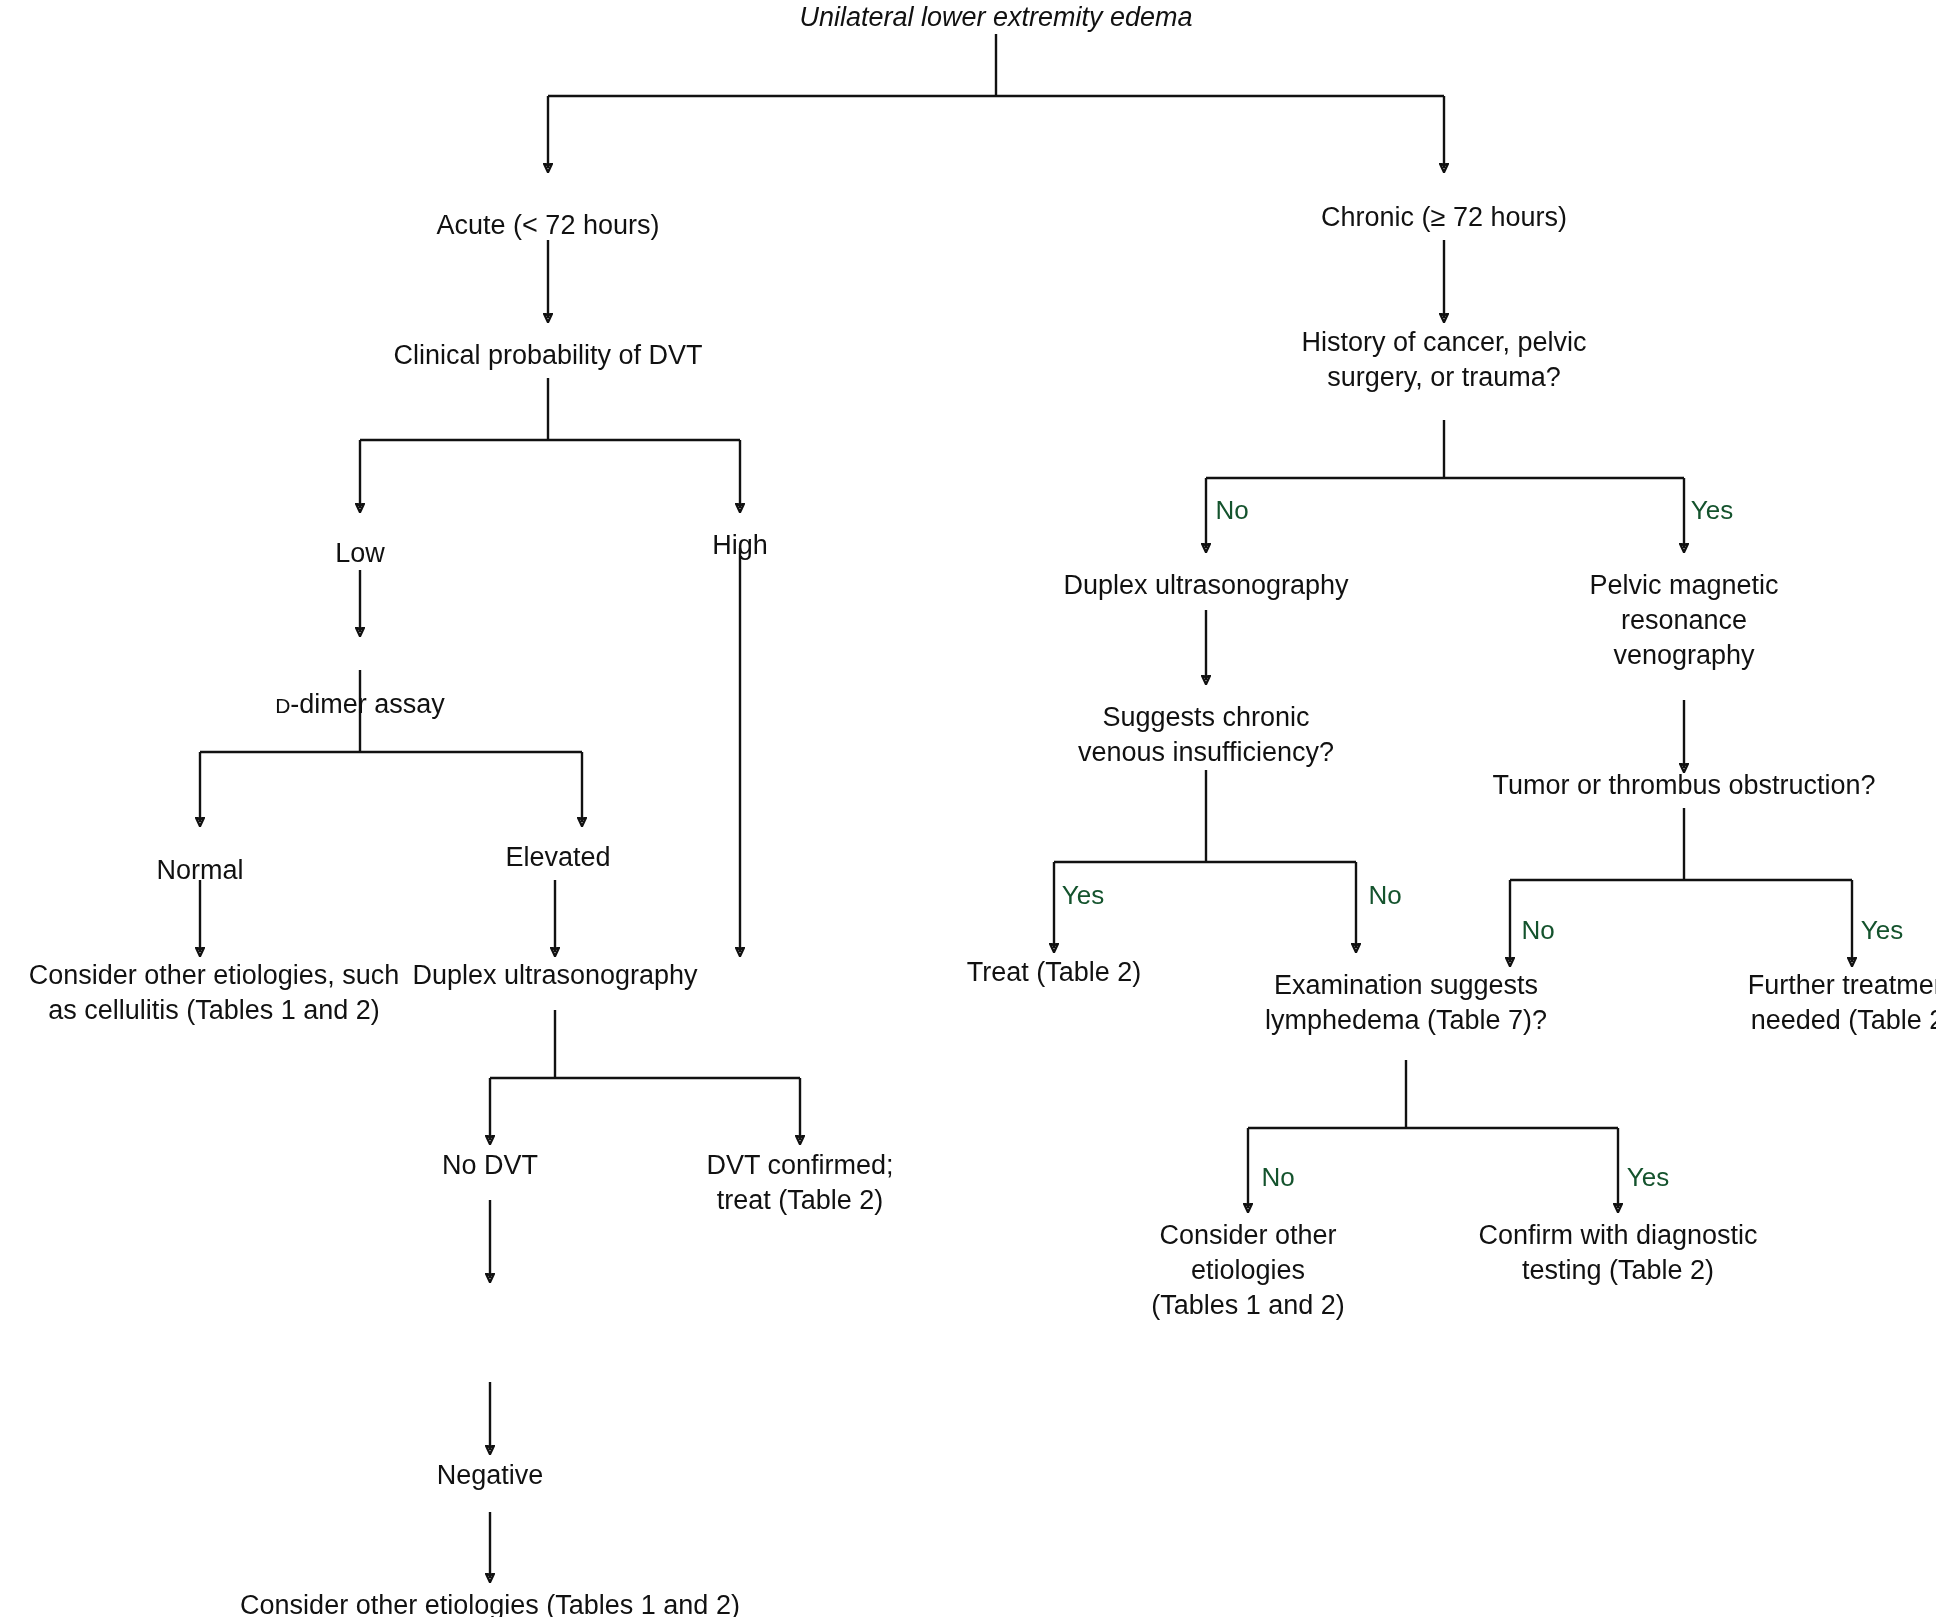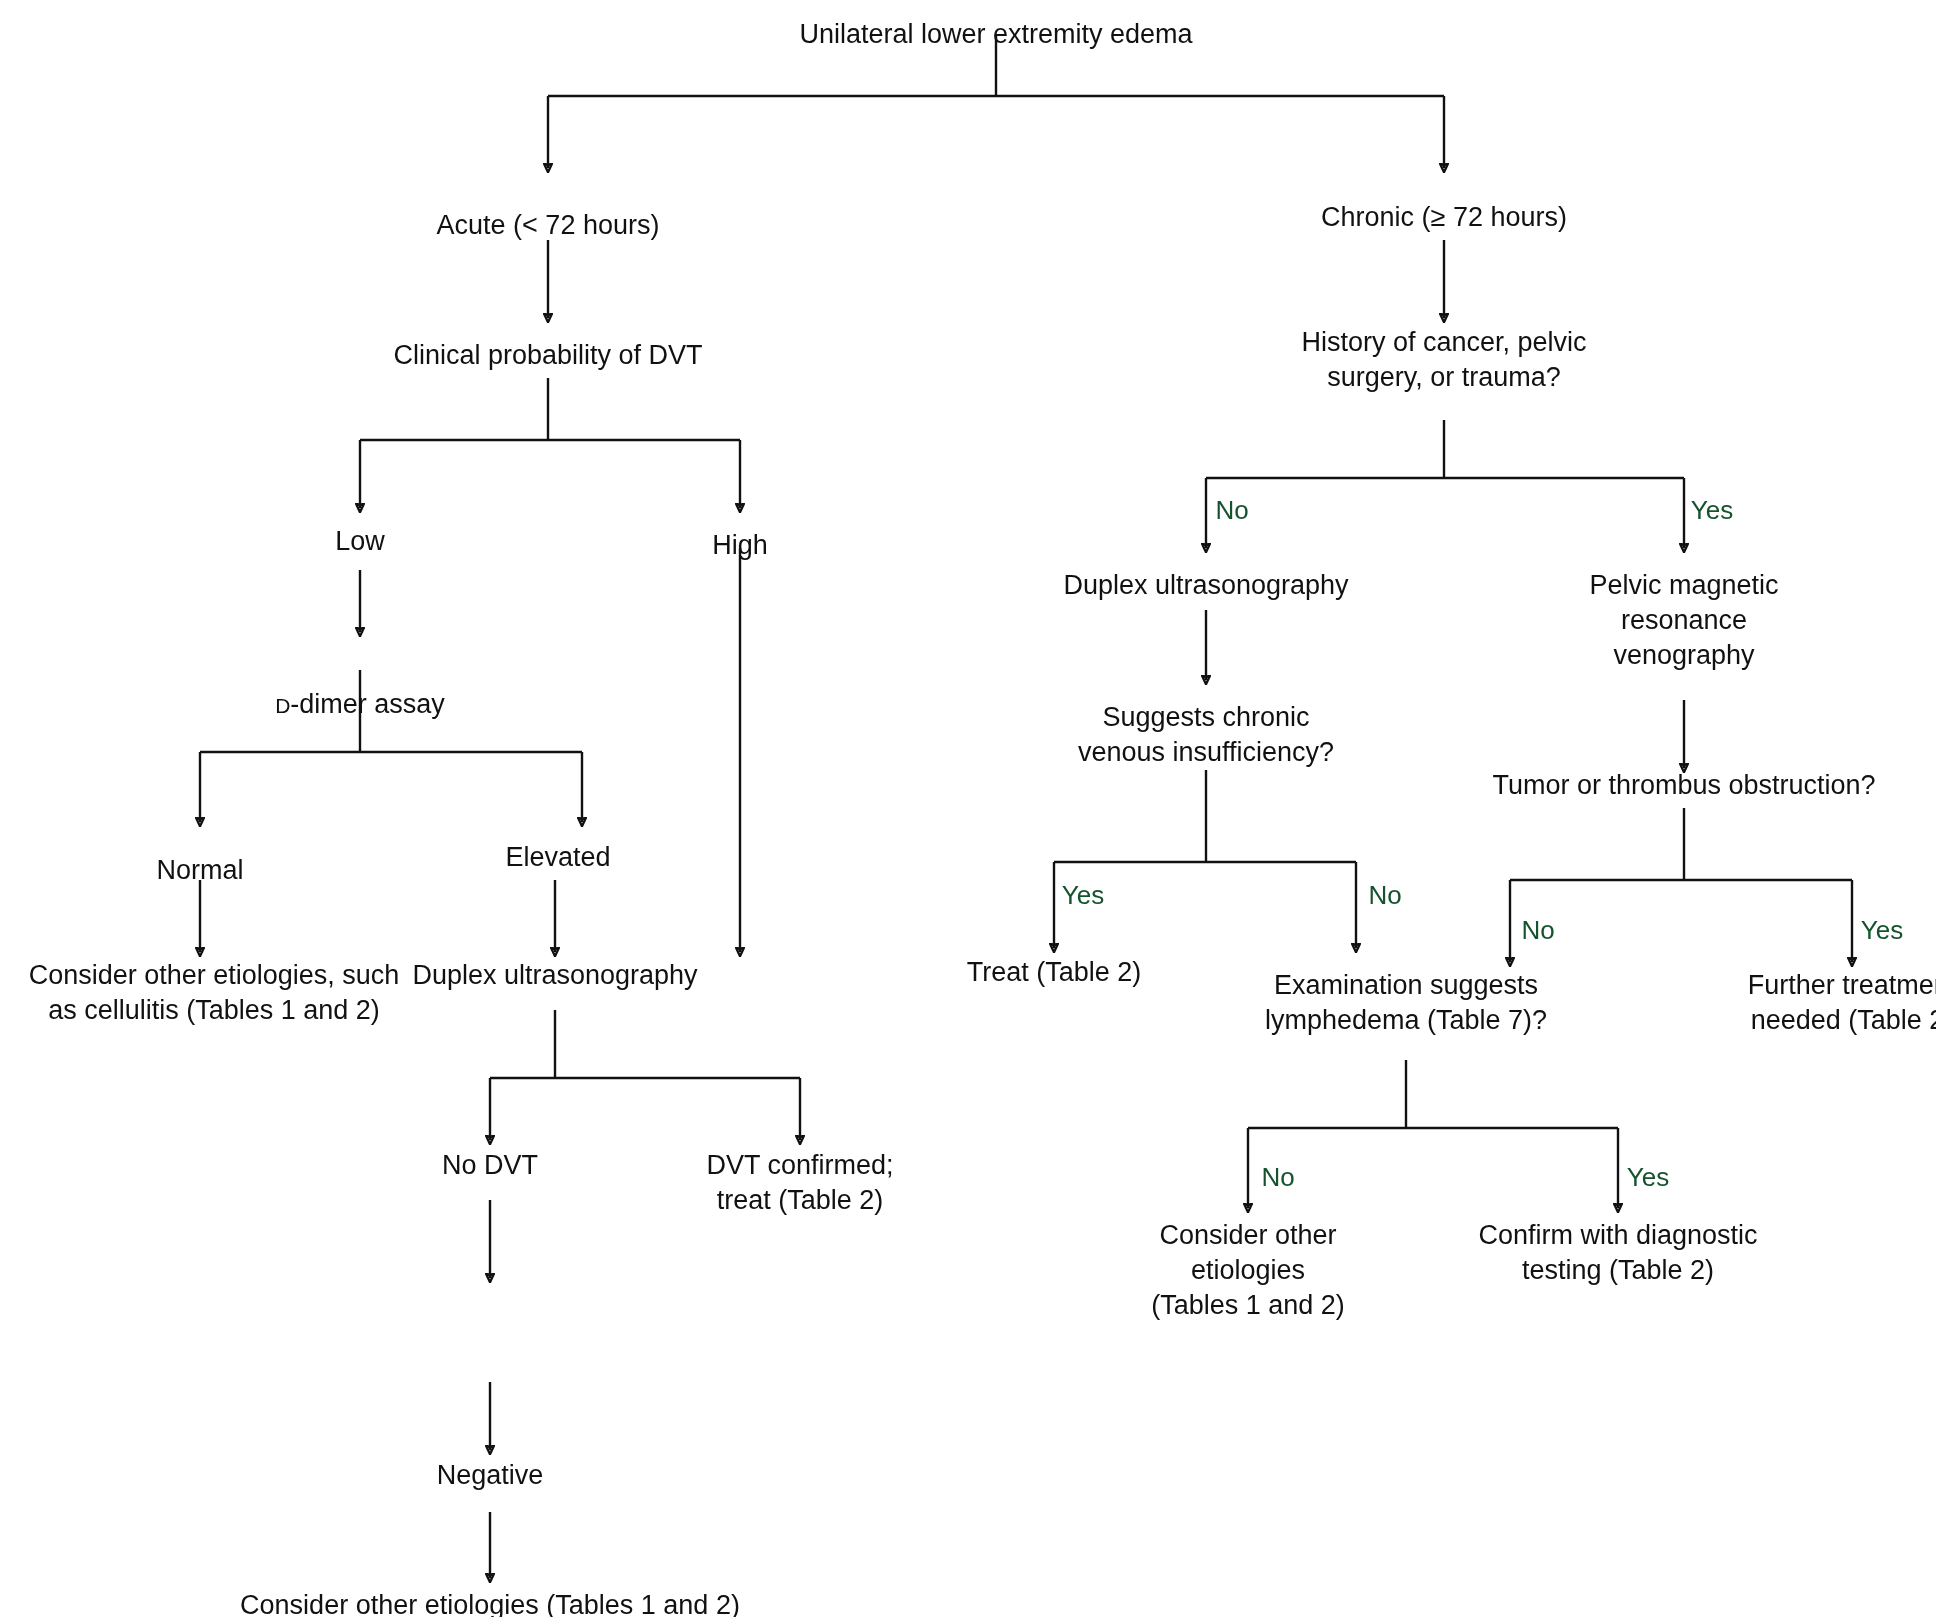--- a/index.html
+++ b/index.html
@@ -125,32 +125,32 @@
     <line x1="1248" y1="1128" x2="1248" y2="1208" marker-end="url(#arrow)"></line>
     <line x1="1618" y1="1128" x2="1618" y2="1208" marker-end="url(#arrow)"></line>
 
     <line x1="490" y1="1200" x2="490" y2="1278" marker-end="url(#arrow)"></line>
 
     <line x1="490" y1="1382" x2="490" y2="1450" marker-end="url(#arrow)"></line>
 
     <line x1="490" y1="1512" x2="490" y2="1578" marker-end="url(#arrow)"></line>
   </svg>
 
-  <div class="node" style="left:996px; top:17px; width:560px;">Unilateral lower extremity edema</div>
+  <div class="node" style="left:996px; top:0px; width:560px;font-style:italic;">Unilateral lower extremity edema</div>
 
   <div class="node" style="left:548px; top:208px; width:420px;">Acute (&lt; 72 hours)</div>
 
   <div class="node" style="left:1444px; top:200px; width:420px;">Chronic (≥ 72 hours)</div>
 
   <div class="node" style="left:548px; top:338px; width:480px;">Clinical probability of DVT</div>
 
   <div class="node" style="left:1444px; top:325px; width:400px;">History of cancer, pelvic
 surgery, or trauma?</div>
 
-  <div class="node" style="left:360px; top:524px; width:160px;">Low</div>
+  <div class="node" style="left:360px; top:536px; width:160px;">Low</div>
 
   <div class="node" style="left:740px; top:528px; width:160px;">High</div>
 
   <div class="edge-label" style="left:1232px; top:495px;">No</div>
   <div class="edge-label" style="left:1712px; top:495px;">Yes</div>
 
   <div class="node" style="left:1206px; top:568px; width:420px;">Duplex ultrasonography</div>
 
   <div class="node" style="left:1684px; top:568px; width:320px;">Pelvic magnetic
 resonance

